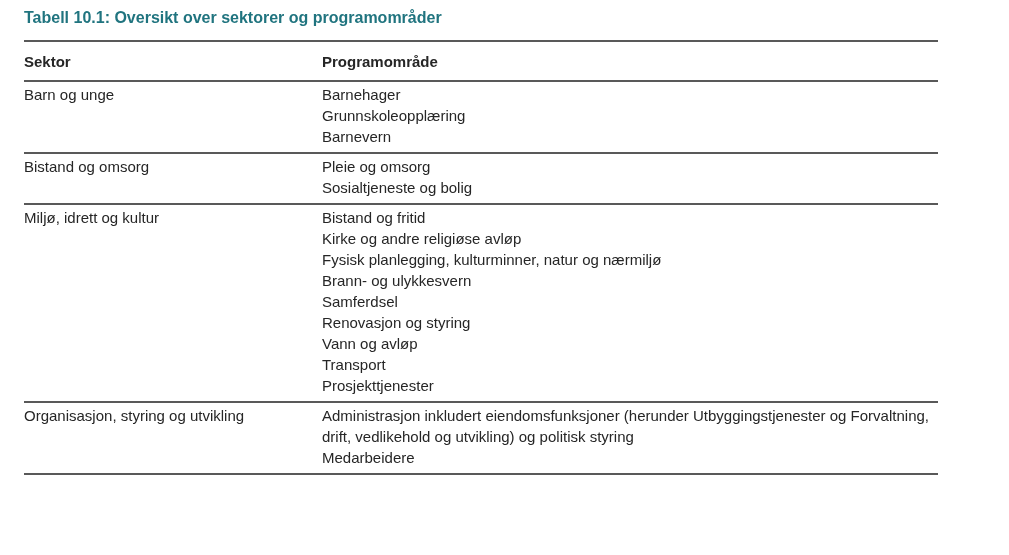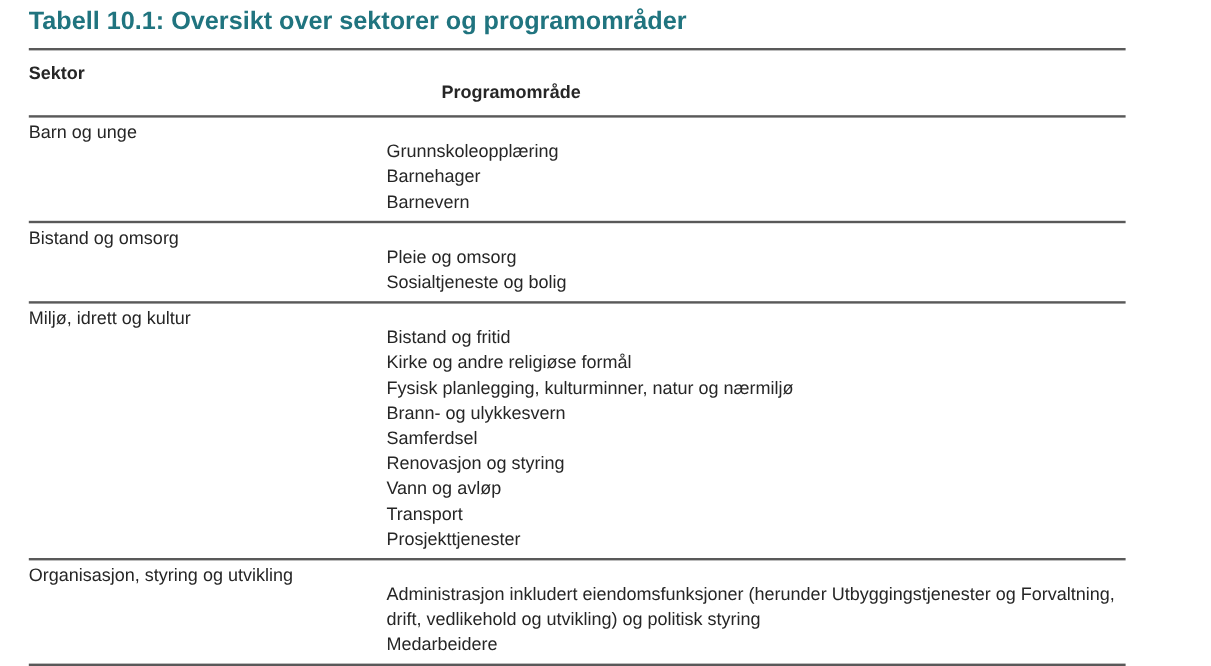--- a/index.html
+++ b/index.html
@@ -11,89 +11,87 @@
     width: 1009px;
     height: 555px;
     overflow: hidden;
     font-family: "Liberation Sans", sans-serif;
     color: #262626;
   }
   .page {
     padding: 7px 0 0 24px;
   }
   .doc-title {
-    font-size: 21px;
+    font-size: 16px;
     font-weight: bold;
     color: #20747f;
     line-height: 22px;
     margin: 0 0 11px 0;
   }
   .sector-table {
     width: 914px;
     font-size: 15px;
     line-height: 21px;
     border-bottom: 2px solid #595959;
   }
   .trow {
     display: flex;
     border-top: 2px solid #595959;
     padding: 2px 0 5px 0;
   }
   .trow.header {
     font-weight: bold;
     padding: 9px 0 8px 0;
-    gap: 46px;
   }
   .c1 {
     flex: 0 0 298px;
     width: 298px;
     padding-right: 10px;
     box-sizing: border-box;
   }
   .c2 {
     flex: 1;
     min-width: 0;
-    margin-top: 16px;
   }
   .program-line {
     display: block;
   }
 </style>
 </head>
 <body>
 
 <div class="page">
   <h1 class="doc-title">Tabell 10.1: Oversikt over sektorer og programområder</h1>
 
   <div class="sector-table">
     <div class="trow header">
       <div class="c1">Sektor</div>
       <div class="c2">Programområde</div>
     </div>
     <div id="table-body">
         <div class="trow">
           <div class="c1">Barn og unge</div>
           <div class="c2">
+            <span class="program-line">Barnehager</span>
             <span class="program-line">Grunnskoleopplæring</span>
-            <span class="program-line">Barnehager</span>
             <span class="program-line">Barnevern</span>
           </div>
         </div>
         <div class="trow">
           <div class="c1">Bistand og omsorg</div>
           <div class="c2">
             <span class="program-line">Pleie og omsorg</span>
             <span class="program-line">Sosialtjeneste og bolig</span>
           </div>
         </div>
         <div class="trow">
           <div class="c1">Miljø, idrett og kultur</div>
           <div class="c2">
             <span class="program-line">Bistand og fritid</span>
-            <span class="program-line">Kirke og andre religiøse formål</span>
+            <span class="program-line">Kirke og andre religiøse avløp</span>
             <span class="program-line">Fysisk planlegging, kulturminner, natur og nærmiljø</span>
             <span class="program-line">Brann- og ulykkesvern</span>
             <span class="program-line">Samferdsel</span>
             <span class="program-line">Renovasjon og styring</span>
             <span class="program-line">Vann og avløp</span>
             <span class="program-line">Transport</span>
             <span class="program-line">Prosjekttjenester</span>
           </div>
         </div>
         <div class="trow">

